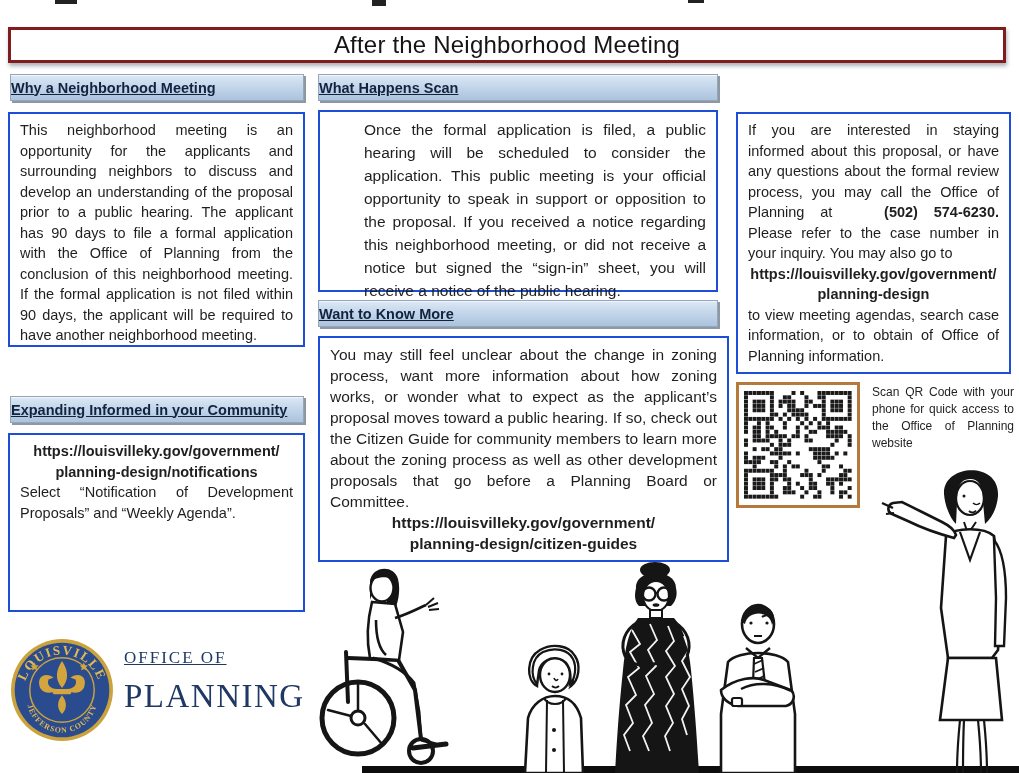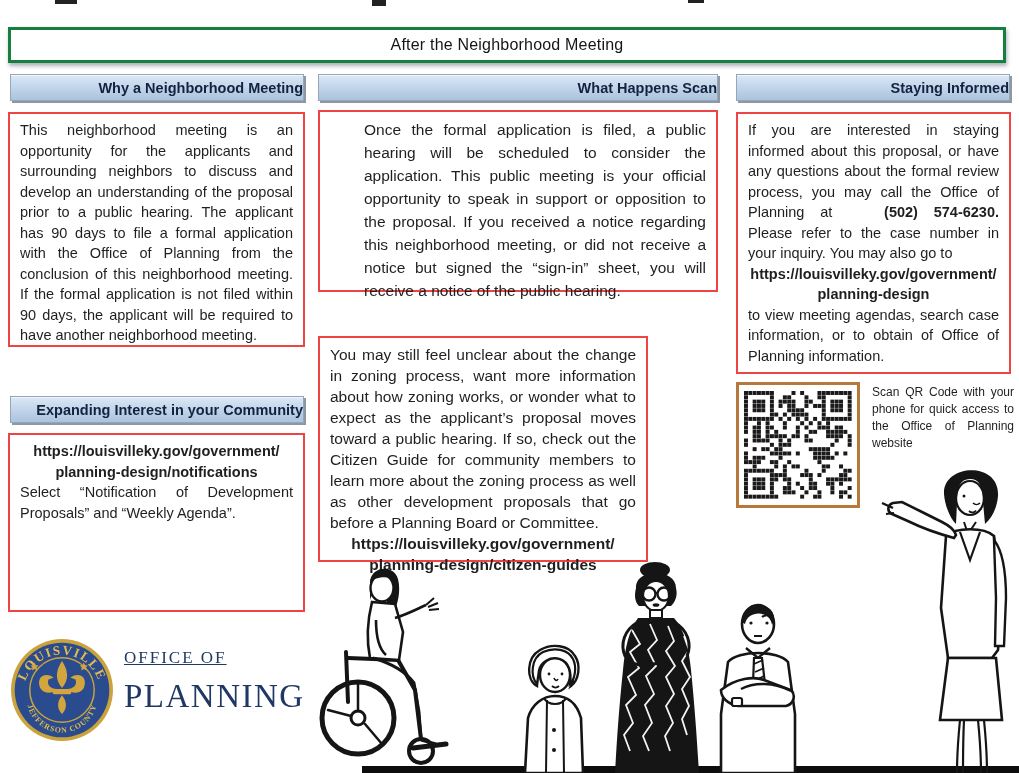--- a/index.html
+++ b/index.html
@@ -3,37 +3,37 @@
 <meta charset="utf-8">
 <style>
   html,body{margin:0;padding:0;background:#ffffff;}
   #poster{
     position:relative;width:1019px;height:773px;background:#ffffff;overflow:hidden;
     font-family:"Liberation Sans", sans-serif;color:#1f1f1f;
   }
   
   .banner{
     position:absolute;left:8px;top:27px;width:992px;height:30px;
-    background:#ffffff;border:3px solid #15803d;
+    background:#ffffff;border:3px solid #7f1d1d;
     box-shadow:1px 3px 4px rgba(70,80,100,.45);
     display:flex;align-items:center;justify-content:center;
-    font-size:16px;color:#151515;letter-spacing:.2px;
+    font-size:24px;color:#151515;letter-spacing:.2px;
   }
   
   .secHeader{
     position:absolute;height:25px;
     background:linear-gradient(180deg,#dde8f5 0%,#c4d7eb 45%,#abc3dd 100%);
     border:1px solid #96a6ba;
     box-shadow:2px 2px 0 #8d98a3, inset 0 1px 0 #f0f6fc;
-    display:flex;align-items:center;justify-content:flex-end;
-    font-weight:bold;font-size:14.5px;color:#13233f;
+    display:flex;align-items:center;justify-content:flex-start;
+    font-weight:bold;font-size:14.5px;color:#13233f;text-decoration:underline;
   }
   
   .obox{
-    position:absolute;background:#ffffff;border:2px solid #ef4444;
+    position:absolute;background:#ffffff;border:2px solid #1d4ed8;
     box-sizing:border-box;padding:6px 10px;text-align:justify;
   }
   .obox p{margin:0;}
   .col-l{font-size:14.5px;line-height:20.5px;}
   .col-m1{font-size:15.5px;line-height:23px;}
   .col-m2{font-size:15.5px;line-height:21px;}
   .col-r{font-size:14.5px;line-height:20.5px;}
   .linkline{font-weight:bold;text-align:center;}
   b{font-weight:bold;margin-left:36px;}
   
@@ -70,46 +70,46 @@
   <div class="banner">
     <span>After the Neighborhood Meeting</span>
   </div>
 
   <div class="secHeader" style="left:10px;top:74px;width:292px;">
     <span>Why a Neighborhood Meeting</span>
   </div>
   <div class="secHeader" style="left:318px;top:74px;width:398px;">
     <span>What Happens Scan</span>
   </div>
-  <div class="secHeader" style="left:736px;top:74px;width:272px;">
-    <span>Staying Informed</span>
-  </div>
 
   <div class="obox col-l" style="left:8px;top:112px;width:297px;height:235px;">
     <p>This neighborhood meeting is an opportunity for the applicants and surrounding neighbors to discuss and develop an understanding of the proposal prior to a public hearing. The applicant has 90 days to file a formal application with the Office of Planning from the conclusion of this neighborhood meeting. If the formal application is not filed within 90 days, the applicant will be required to have another neighborhood meeting.</p>
   </div>
 
   <div class="secHeader" style="left:10px;top:396px;width:292px;">
-    <span>Expanding Interest in your Community</span>
+    <span>Expanding Informed in your Community</span>
   </div>
 
   <div class="obox col-l" style="left:8px;top:433px;width:297px;height:179px;">
     <div class="linkline">
       <span>https://louisvilleky.gov/government/</span><br>
       <span>planning-design/notifications</span>
     </div>
     <p>Select “Notification of Development Proposals” and “Weekly Agenda”.</p>
   </div>
 
   <div class="obox col-m1" style="left:318px;top:110px;width:400px;height:182px;padding-left:44px;">
     <p>Once the formal application is filed, a public hearing will be scheduled to consider the application. This public meeting is your official opportunity to speak in support or opposition to the proposal. If you received a notice regarding this neighborhood meeting, or did not receive a notice but signed the “sign-in” sheet, you will receive a notice of the public hearing.</p>
   </div>
 
-
-  <div class="obox col-m2" style="left:318px;top:336px;width:330px;height:226px;">
+  <div class="secHeader" style="left:318px;top:300px;width:398px;">
+    <span>Want to Know More</span>
+  </div>
+
+  <div class="obox col-m2" style="left:318px;top:336px;width:411px;height:226px;">
     <p>You may still feel unclear about the change in zoning process, want more information about how zoning works, or wonder what to expect as the applicant’s proposal moves toward a public hearing. If so, check out the Citizen Guide for community members to learn more about the zoning process as well as other development proposals that go before a Planning Board or Committee.</p>
     <div class="linkline">
       <span>https://louisvilleky.gov/government/</span><br>
       <span>planning-design/citizen-guides</span>
     </div>
   </div>
 
   <div class="obox col-r" style="left:736px;top:112px;width:275px;height:262px;">
     <p><span>If you are interested in staying informed about this proposal, or have any questions about the formal review process, you may call the Office of Planning at </span><b>(502) 574-6230.</b><span> Please refer to the case number in your inquiry. You may also go to</span></p>
     <div class="linkline">

